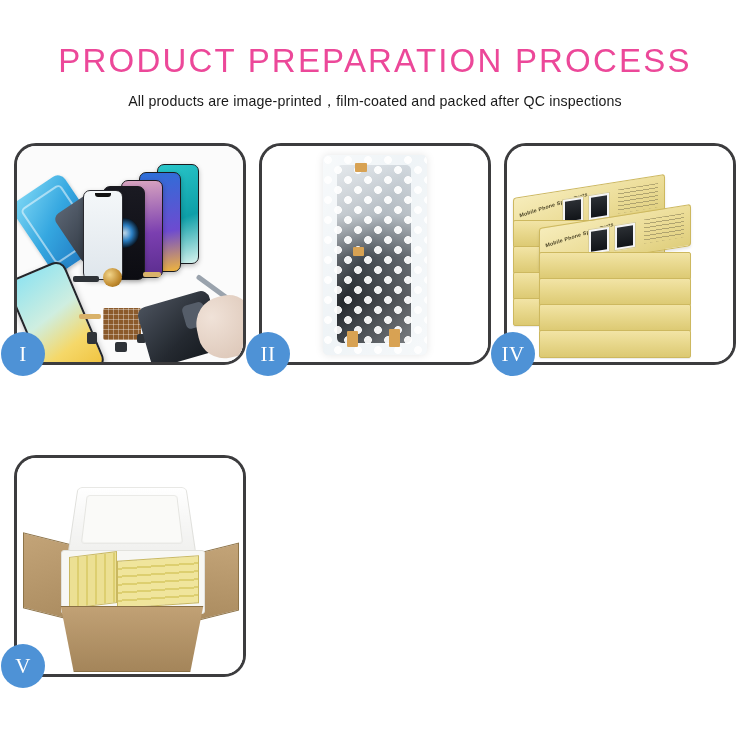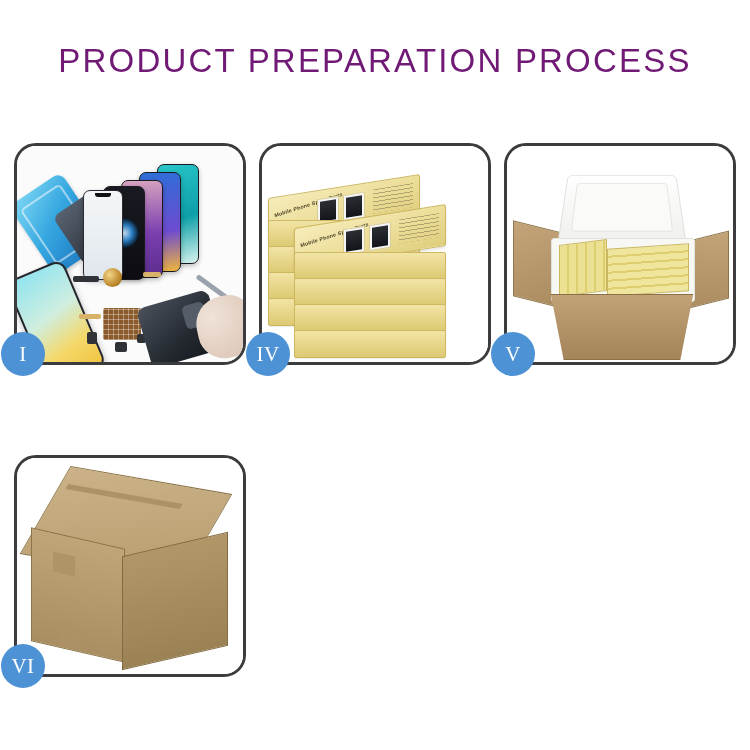--- a/index.html
+++ b/index.html
@@ -9,21 +9,21 @@
     font-family: "Liberation Sans", sans-serif;
     overflow: hidden;
   }
   .page { position: relative; width: 750px; height: 750px; background: #fff; }
 
   
   .header { position: absolute; left: 0; top: 0; width: 750px; text-align: center; }
   .title {
     margin: 0; padding-top: 44px;
     font-size: 33px; font-weight: 400; letter-spacing: 2.2px;
-    color: #701a75; line-height: 1.05; white-space: nowrap;
+    color: #ec4899; line-height: 1.05; white-space: nowrap;
   }
   .subtitle {
     margin: 0; padding-top: 13px;
     font-size: 14.2px; font-weight: 400; letter-spacing: .15px;
     color: #1a1a1a; white-space: nowrap;
   }
 
   
   .grid {
     position: absolute; left: 14px; top: 143px;
@@ -305,20 +305,21 @@
   .p6 .tab1 { left:28px; top:74px; width:22px; height:20px; transform: skewY(13deg); }
   .p6 .tab2 { left:36px; top:150px; width:20px; height:18px; transform: skewY(13deg); }
 </style>
 </head>
 <body>
 
 <div class="page">
 
   <div class="header">
     <h1 class="title">PRODUCT PREPARATION PROCESS</h1>
+    <p class="subtitle">All products are image-printed，film-coated and packed after QC inspections</p>
   </div>
 
   <div class="grid">
 
     <div class="panel">
       <div class="panel-inner p1">
         <div class="film"></div>
         <div class="film-dark"></div>
         <div class="fan">
           <div class="ph ph1"></div>
@@ -339,20 +340,34 @@
         <div class="flex" style="left:126px; top:126px; width:18px; height:5px;"></div>
         <div class="flex" style="left:62px; top:168px; width:22px; height:5px;"></div>
         <div class="flex" style="left:128px; top:166px; width:20px; height:5px;"></div>
         <div class="backshell"></div>
         <div class="tweezer"></div>
         <div class="hand"></div>
       </div>
       <div class="badge">I</div>
     </div>
 
+    <div class="panel">
+      <div class="panel-inner p2">
+        <div class="wrap">
+          <div class="screen"></div>
+          <div class="tape" style="left:32px; top:8px; width:12px; height:9px;"></div>
+          <div class="tape" style="left:30px; top:92px; width:11px; height:9px;"></div>
+          <div class="tape" style="left:24px; top:176px; width:11px; height:16px;"></div>
+          <div class="tape" style="left:66px; top:174px; width:11px; height:18px;"></div>
+          <div class="bubbles"></div>
+          <div class="sheen"></div>
+        </div>
+      </div>
+      <div class="badge">II</div>
+    </div>
 
 
     <div class="panel">
       <div class="panel-inner p4">
 
         <div class="stack" style="left:6px; top:40px;">
           <div class="lid4" style="left:0; top:0;">
             <span class="lbl">Mobile Phone Spare Parts</span>
             <span class="mini" style="left:48px;">
                 <i></i>
@@ -395,28 +410,15 @@
         <div class="flap-r"></div>
         <div class="foam-lid"></div>
         <div class="foam-box"></div>
         <div class="yellow-a"></div>
         <div class="yellow-b"></div>
         <div class="carton-front"></div>
       </div>
       <div class="badge">V</div>
     </div>
 
-    <div class="panel">
-      <div class="panel-inner p6">
-        <div class="ctn">
-          <div class="top"></div>
-          <div class="seam"></div>
-          <div class="left"></div>
-          <div class="right"></div>
-          <div class="tab tab1"></div>
-          <div class="tab tab2"></div>
-        </div>
-      </div>
-      <div class="badge">VI</div>
-    </div>
 
   </div>
 </div>
 
 </body></html>

